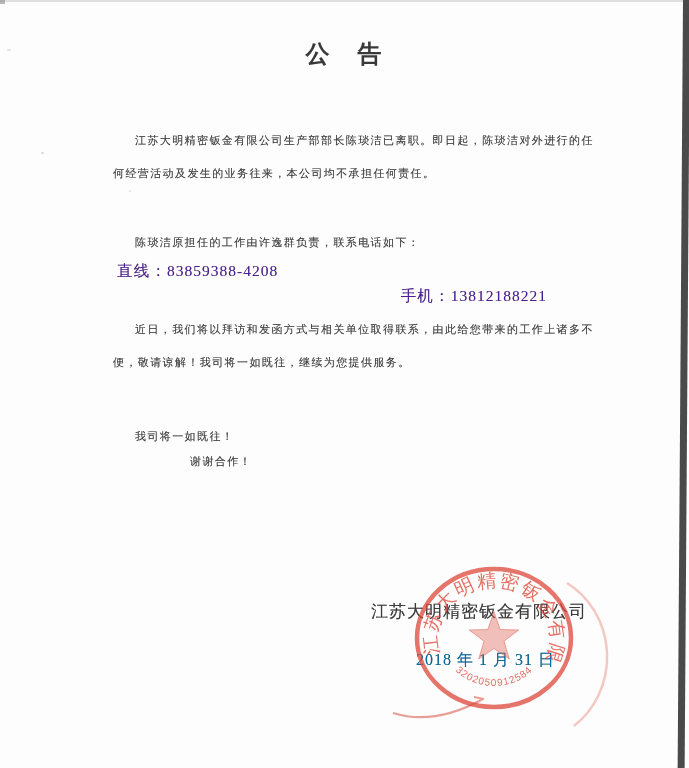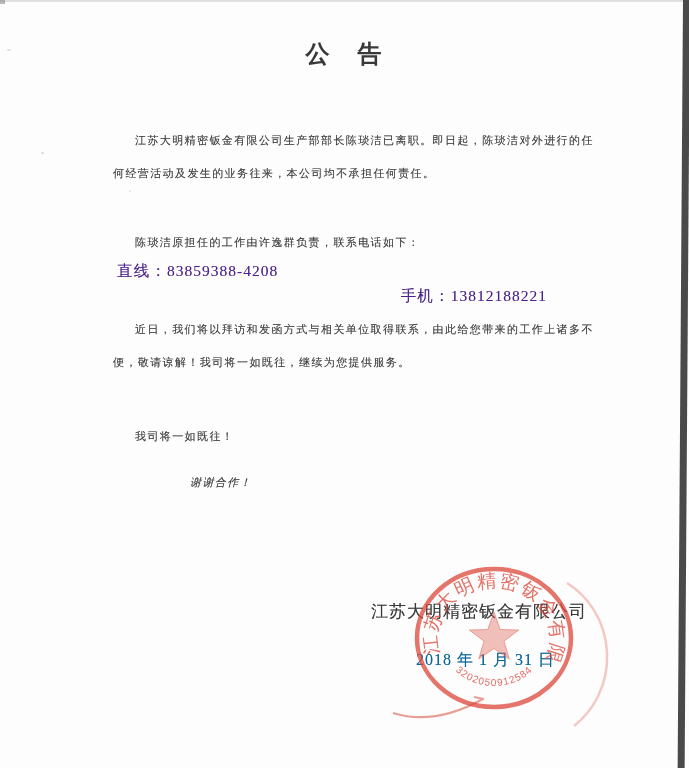--- a/index.html
+++ b/index.html
@@ -25,21 +25,21 @@
   }
   .para{
     position:absolute;left:113px;width:481px;margin:0;
     font-size:11px;line-height:33px;letter-spacing:1.4px;
     text-indent:2em;color:#3f3f3f;text-shadow:0 0 .4px rgba(60,60,60,.45);
   }
   .p1{top:124px;}
   .p2{top:226px;}
   .p3{top:313px;}
   .p4{top:420px;}
-  .p5{top:466px;text-indent:77px;font-style:italic;}
+  .p5{top:445px;text-indent:77px;}
   .contact{
     position:absolute;left:117px;width:430px;margin:0;
     font-size:15.5px;line-height:33px;letter-spacing:1.2px;color:#4c1d95;
     text-shadow:0 0 .4px rgba(60,60,60,.45);
   }
   .c1{top:254px;}
   .c2{top:279px;text-align:right;}
   .contact .num{letter-spacing:1px;}
 
   .sig-company{

